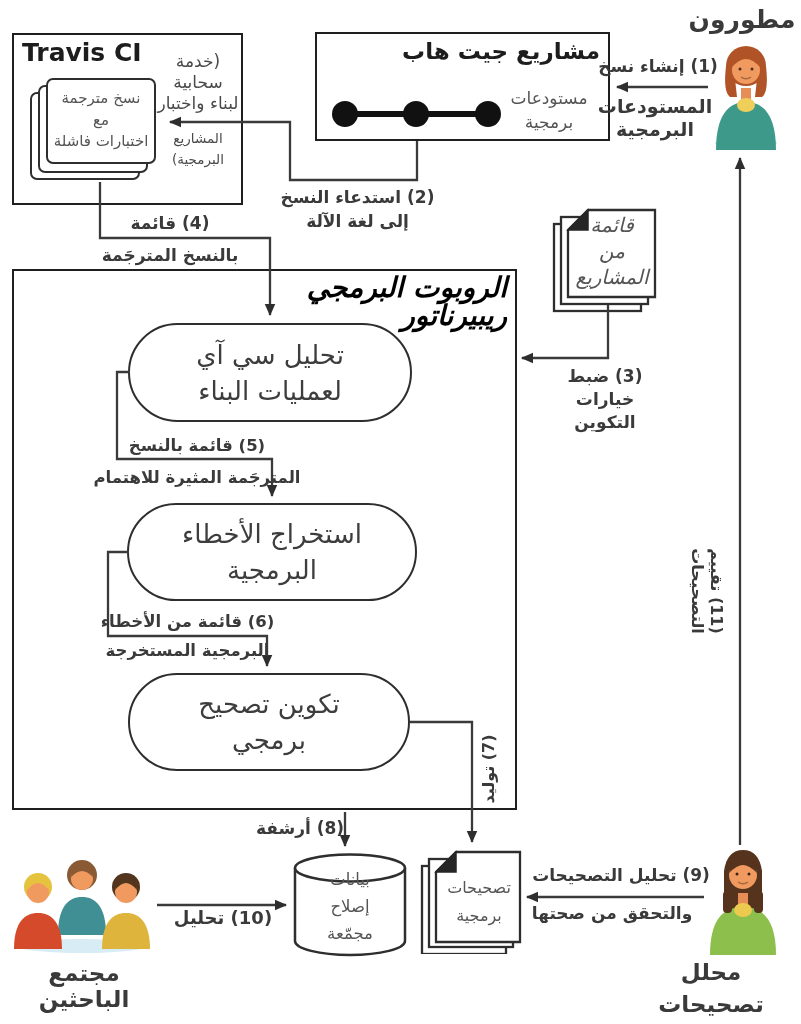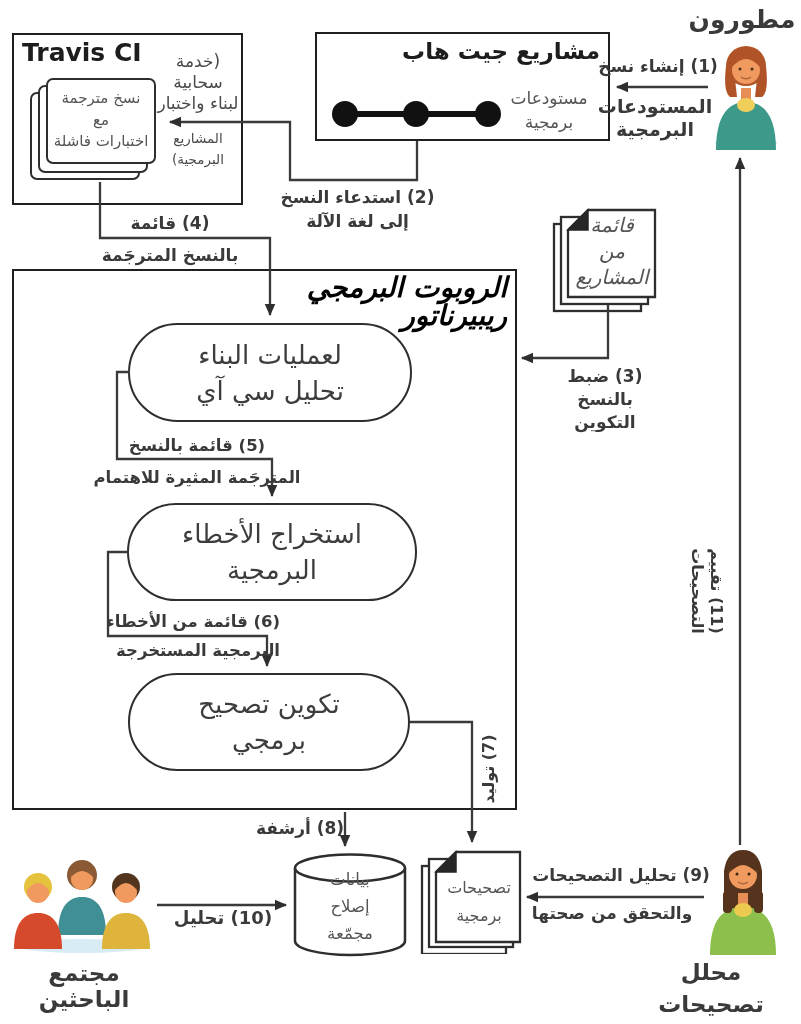--- a/index.html
+++ b/index.html
@@ -54,22 +54,22 @@
   <div class="lbl soft" style="left:496px;top:86px;width:106px;font-size:17px;line-height:24px;font-weight:normal;">
     <div>مستودعات</div>
     <div>برمجية</div>
   </div>
 
   <div class="abs" style="left:305px;top:274px;width:202px;text-align:right;font-weight:bold;font-size:28px;line-height:28px;color:#000000;z-index:4;direction:rtl;font-style:italic;">
     <div>الروبوت البرمجي</div>
     <div>ريبيرناتور</div>
   </div>
   <div class="stadium" style="left:128px;top:323px;width:284px;height:99px;border-radius:50px;">
+    <div>تحليل سي آي</div>
     <div>لعمليات البناء</div>
-    <div>تحليل سي آي</div>
   </div>
   <div class="stadium" style="left:127px;top:503px;width:290px;height:98px;border-radius:50px;">
     <div>استخراج الأخطاء</div>
     <div>البرمجية</div>
   </div>
   <div class="stadium" style="left:128px;top:673px;width:282px;height:98px;border-radius:50px;">
     <div>تكوين تصحيح</div>
     <div>برمجي</div>
   </div>
 
@@ -133,34 +133,34 @@
     <div>البرمجية</div>
   </div>
 
   <div class="lbl" style="left:250px;top:185px;width:215px;font-size:17px;line-height:24px;">
     <div>(2) استدعاء النسخ</div>
     <div>إلى لغة الآلة</div>
   </div>
 
   <div class="lbl" style="left:549px;top:365px;width:112px;font-size:17px;line-height:23px;">
     <div>(3) ضبط</div>
-    <div>بالنسخ التكوين</div>
+    <div>خيارات التكوين</div>
   </div>
 
   <div class="lbl" style="left:90px;top:207px;width:160px;font-size:17px;line-height:32px;">
     <div>(4) قائمة</div>
     <div>بالنسخ المترجَمة</div>
   </div>
 
   <div class="lbl" style="left:92px;top:430px;width:210px;font-size:16.5px;line-height:32px;">
     <div>(5) قائمة بالنسخ</div>
     <div>المترجَمة المثيرة للاهتمام</div>
   </div>
 
-  <div class="lbl" style="left:95px;top:607px;width:185px;font-size:16.5px;line-height:29px;text-align:right;">
+  <div class="lbl" style="left:95px;top:607px;width:185px;font-size:16.5px;line-height:29px;">
     <div>(6) قائمة من الأخطاء</div>
     <div>البرمجية المستخرجة</div>
   </div>
 
   <div class="lbl" style="left:447px;top:759px;width:84px;height:20px;font-size:16px;transform:rotate(-90deg);">(7) توليد</div>
 
   <div class="lbl" style="left:245px;top:818px;width:110px;font-size:17px;">(8) أرشفة</div>
 
   <div class="lbl" style="left:531px;top:865px;width:180px;font-size:17px;">(9) تحليل التصحيحات</div>
   <div class="lbl" style="left:527px;top:903px;width:170px;font-size:17px;">والتحقق من صحتها</div>

